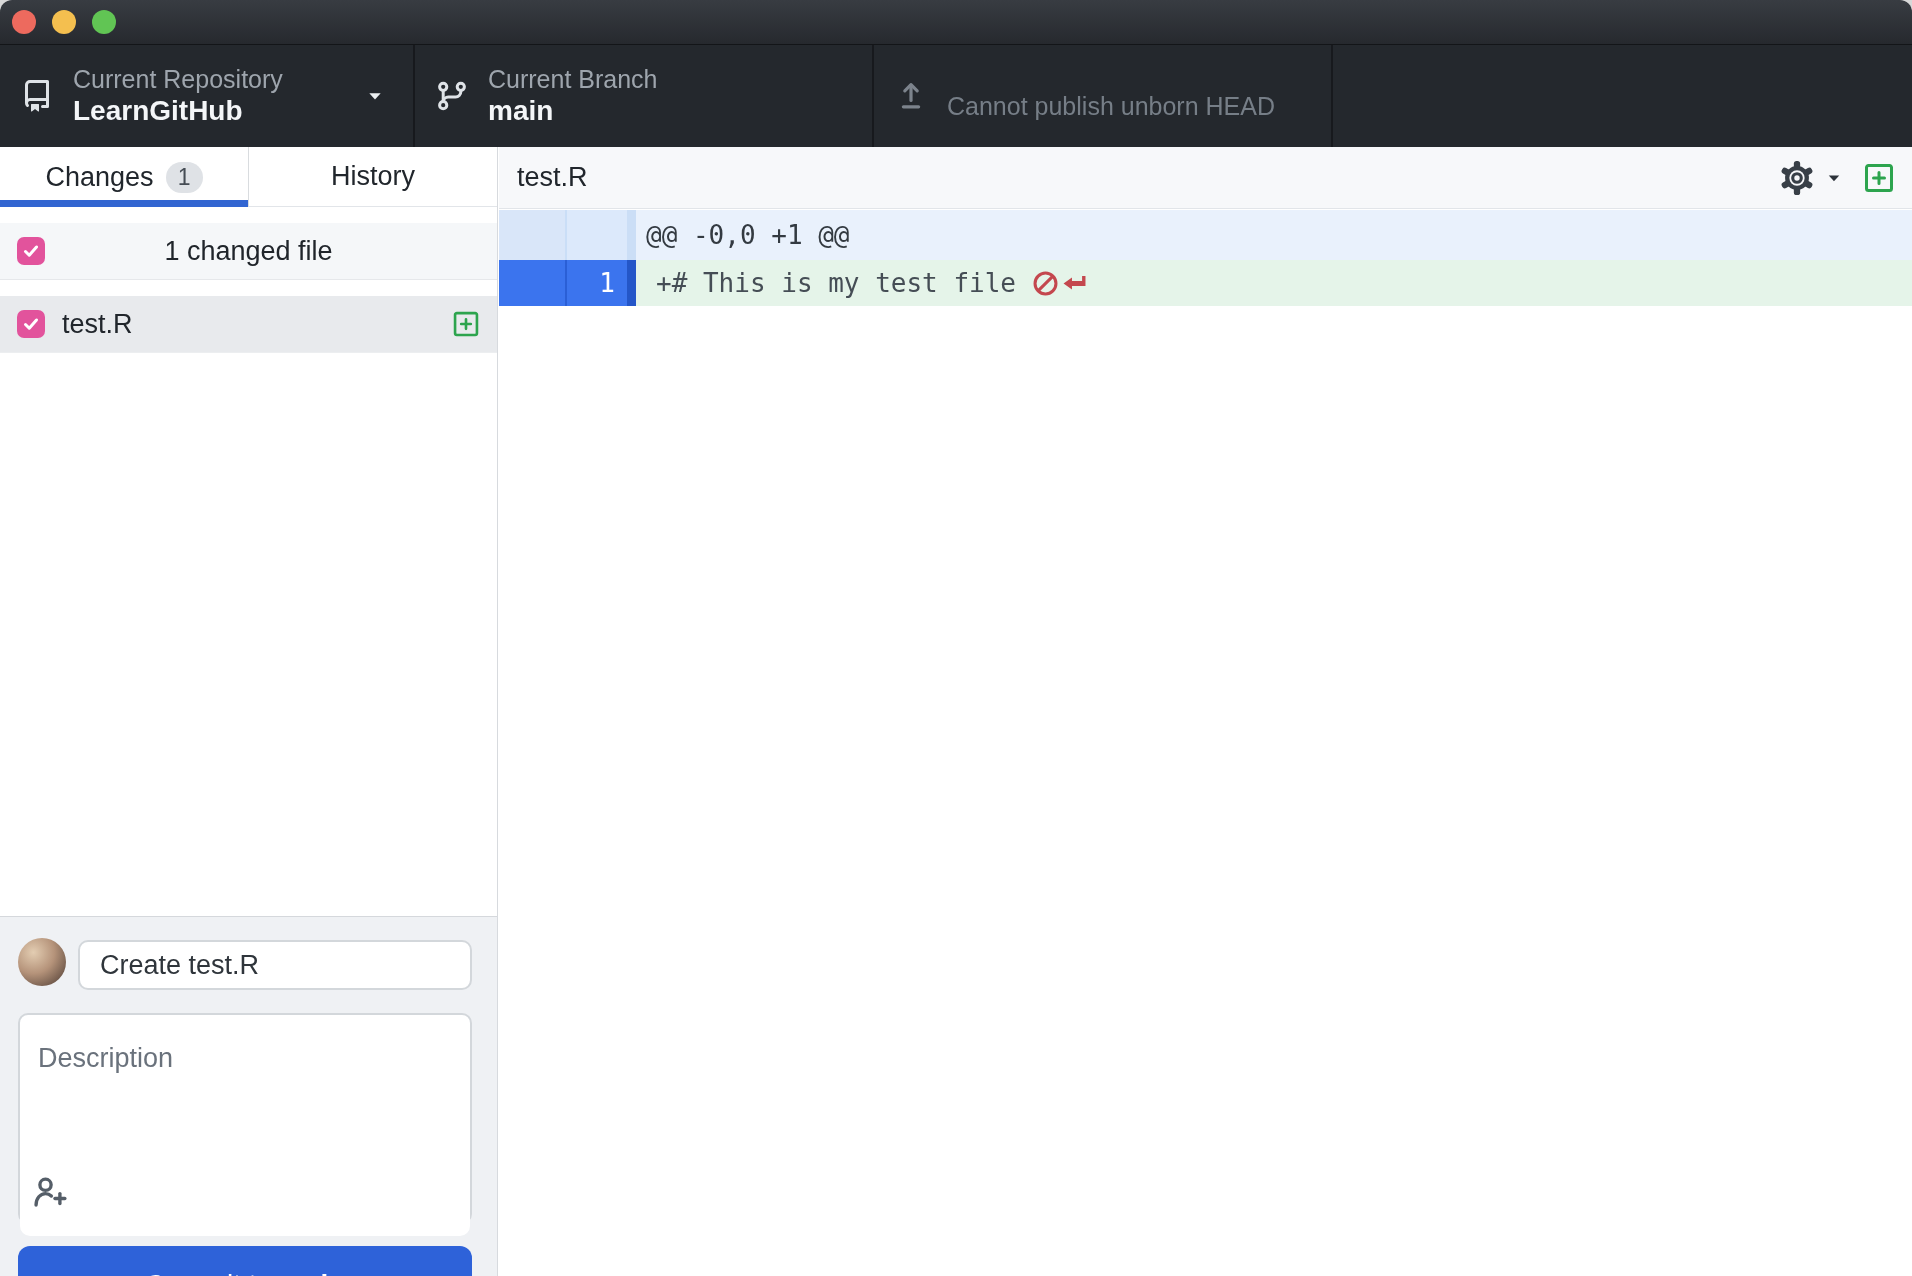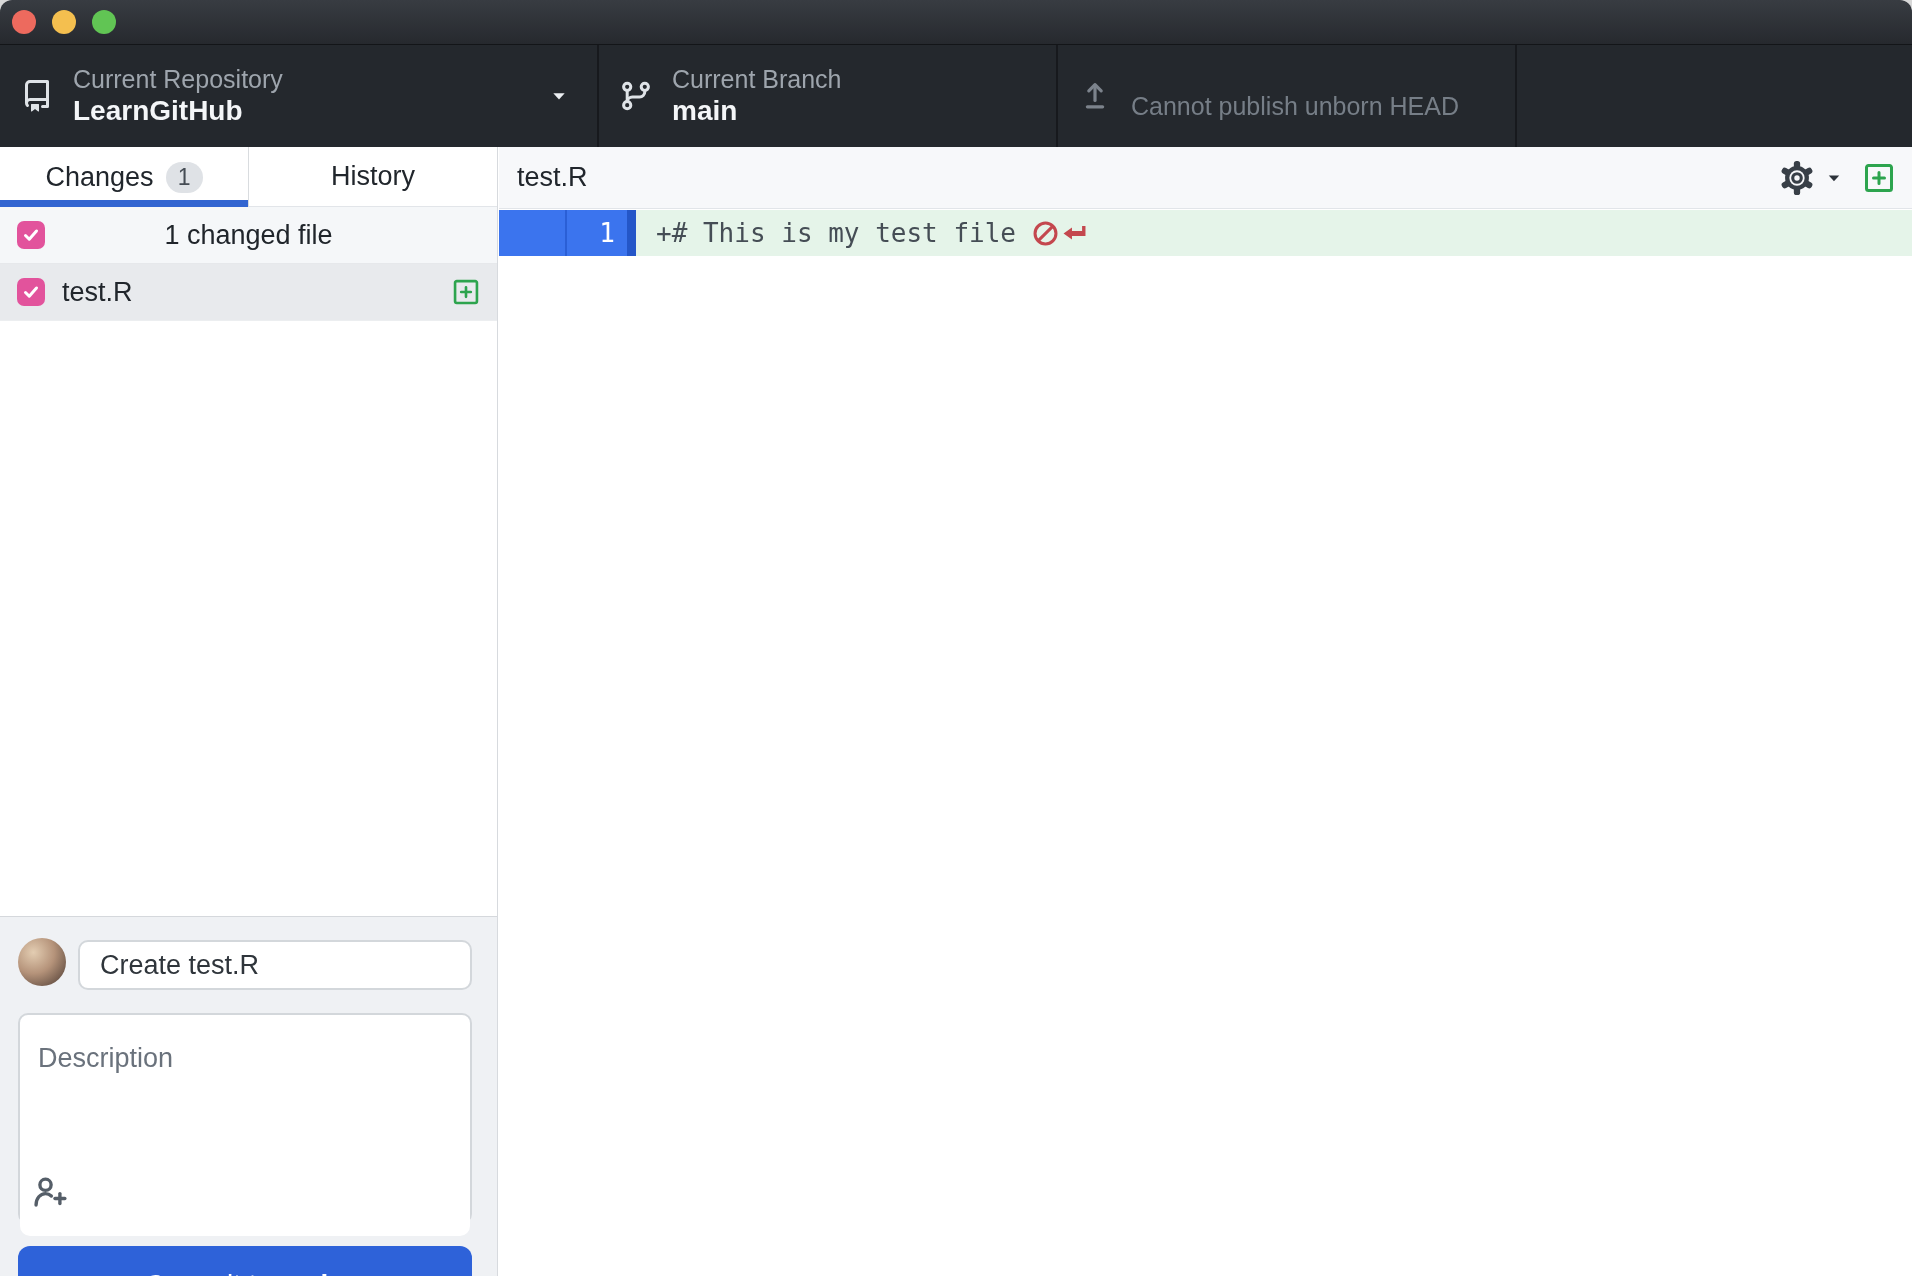--- a/index.html
+++ b/index.html
@@ -13,35 +13,35 @@
   .titlebar{height:45px;background:linear-gradient(#383c42,#26292e);
     border-bottom:1px solid #131518;display:flex;align-items:center;padding-left:12px;}
   .traffic{width:24px;height:24px;border-radius:50%;margin-right:16px;}
   .t-close{background:#ed6a5e;}
   .t-min{background:#f4bf4f;}
   .t-zoom{background:#61c554;}
   
   .toolbar{height:102px;background:#24282d;display:flex;}
   .tb-section{display:flex;align-items:center;padding-left:21px;position:relative;}
   .tb-section{border-right:2px solid #17191d;}
-  .tb-sec-repo{width:599px;}
+  .tb-sec-repo{width:415px;}
   .tb-sec-branch{width:459px;}
   .tb-sec-publish{width:459px;}
   .tb-sec-rest{flex:1;border-right:none;}
   .tb-icon{width:32px;height:32px;flex:0 0 auto;margin-right:20px;color:#dfe3e7;}
   .tb-icon.dim{color:#7c838c;}
   .tb-text{display:flex;flex-direction:column;line-height:1.2;}
   .tb-label{font-size:25px;color:#9ea5ad;}
   .tb-value{font-size:28px;font-weight:bold;color:#f4f6f8;}
   .tb-label-disabled{font-size:28px;font-weight:bold;color:#868e97;}
   .tb-sub-disabled{font-size:25px;color:#767e87;margin-top:20px;}
   .tb-caret{margin-left:auto;margin-right:26px;color:#eceff2;width:24px;height:24px;}
   
   .sidebar{position:absolute;left:0;top:147px;width:498px;bottom:0;
-    border-right:1px solid #d7dade;background:#fff;display:flex;flex-direction:column;}
+    border-right:1px solid #d7dade;background:#fff;display:flex;flex-direction:column;gap:16px;}
   .tabs{height:60px;display:flex;flex:0 0 auto;}
   .tab{flex:1;position:relative;display:flex;align-items:center;justify-content:center;
     gap:12px;font-size:27px;color:#21262c;background:#fff;cursor:default;}
   .tab-history{border-left:1px solid #d9dcdf;border-bottom:1px solid #e2e5e9;}
   .tab-active::after{content:"";position:absolute;left:0;right:0;bottom:0;height:7px;background:#3265d1;}
   .badge{background:#dfe2e6;border-radius:16px;min-width:37px;height:31px;padding:0 9px;
     display:flex;align-items:center;justify-content:center;font-size:23px;color:#454c54;}
   .row-summary{height:57px;flex:0 0 auto;background:#f5f7f9;border-bottom:1px solid #e6e8eb;
     display:flex;align-items:center;padding:0 17px;position:relative;}
   .row-summary-label{position:absolute;left:0;right:0;text-align:center;font-size:27px;color:#20252b;}
@@ -213,20 +213,26 @@
     </svg>
     <svg class="diff-caret" viewBox="0 0 16 16" fill="currentColor">
       <path d="M4.2 6.2h7.6L8 10.4Z"></path>
     </svg>
     <svg class="diff-status" viewBox="0 0 16 16" fill="currentColor">
       <path d="M13.25 1c.966 0 1.75.784 1.75 1.75v10.5A1.75 1.75 0 0 1 13.25 15H2.75A1.75 1.75 0 0 1 1 13.25V2.75C1 1.784 1.784 1 2.75 1ZM2.75 2.5a.25.25 0 0 0-.25.25v10.5c0 .138.112.25.25.25h10.5a.25.25 0 0 0 .25-.25V2.75a.25.25 0 0 0-.25-.25Zm5.25 2a.75.75 0 0 1 .75.75v2h2a.75.75 0 0 1 0 1.5h-2v2a.75.75 0 0 1-1.5 0v-2h-2a.75.75 0 0 1 0-1.5h2v-2A.75.75 0 0 1 8 4.5Z"></path>
     </svg>
   </div>
 
   <div class="diff-body">
+    <div class="hunk-row">
+      <div class="hunk-g1"></div>
+      <div class="hunk-g2"></div>
+      <div class="hunk-strip"></div>
+      <span class="hunk-text">@@ -0,0 +1 @@</span>
+    </div>
     <div class="added-row">
       <div class="add-g1"></div>
       <div class="add-g2">1</div>
       <div class="add-strip"></div>
       <span class="add-text">+# This is my test file</span>
       <span class="nl-icons">
         <svg viewBox="0 0 16 16" fill="none" stroke="currentColor" stroke-width="1.8">
           <circle cx="8" cy="8" r="6.2"></circle>
           <path d="M3.9 12.1 12.1 3.9"></path>
         </svg>

